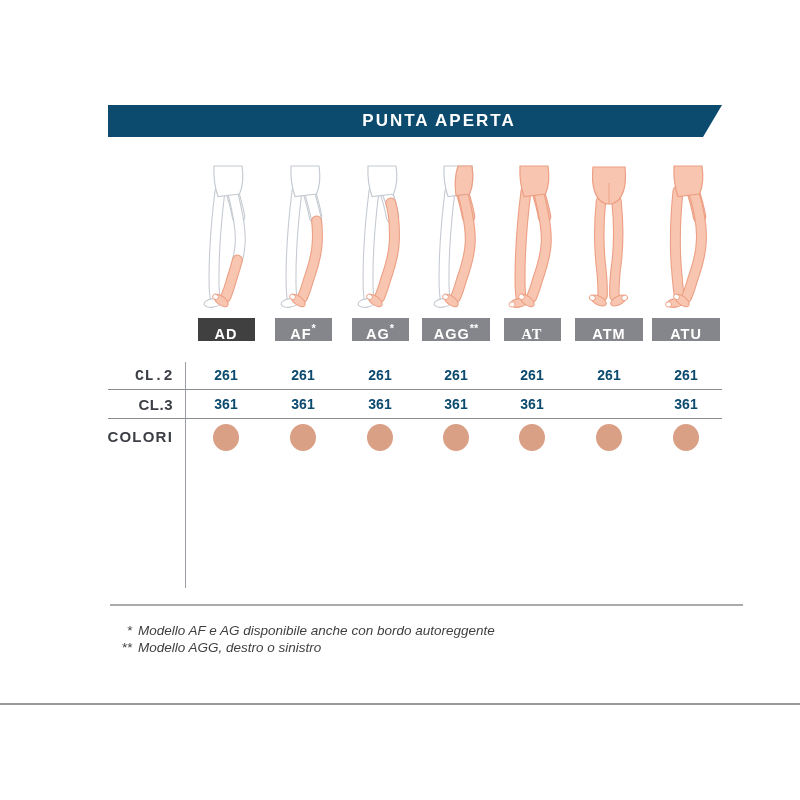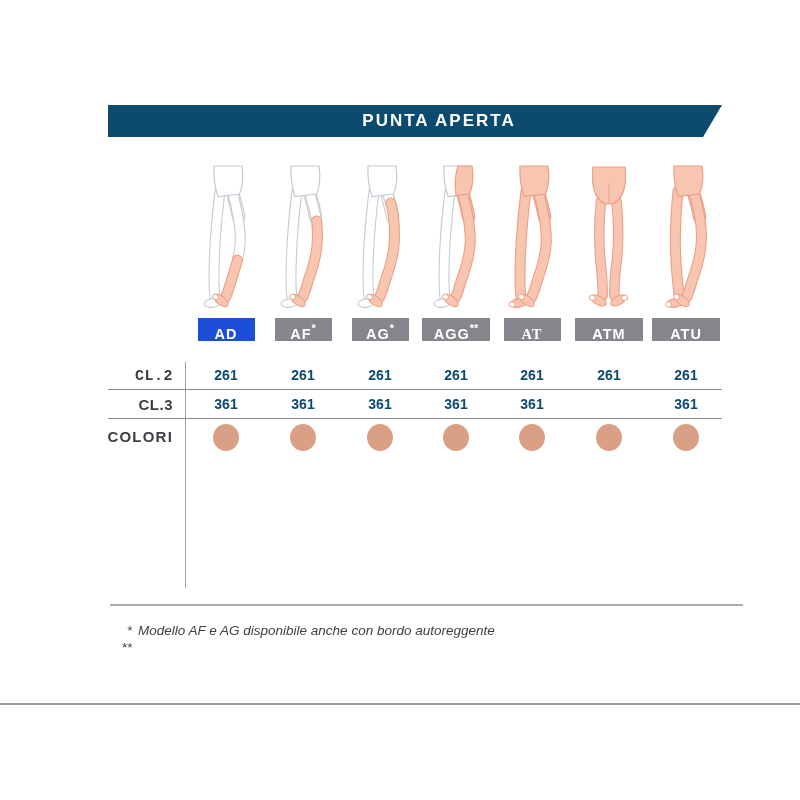--- a/index.html
+++ b/index.html
@@ -160,21 +160,21 @@
           <path d="M46,27 C52,46 55.5,64 54.2,80 C53.6,94 49,107 45.5,117 C43.5,124 41.5,130 39.5,134.5" fill="none" stroke="#ec9f84" stroke-width="11" stroke-linecap="round"></path>
           <path d="M46,27 C52,46 55.5,64 54.2,80 C53.6,94 49,107 45.5,117 C43.5,124 41.5,130 39.5,134.5" fill="none" stroke="#f8c6b0" stroke-width="8.8" stroke-linecap="round"></path>
           <g transform="rotate(38 35 137.5)">
             <ellipse cx="35" cy="137.5" rx="8.5" ry="4.2" fill="#f8c6b0" stroke="#ec9f84" stroke-width="1.1"></ellipse>
             <ellipse cx="28.4" cy="138" rx="3" ry="2.6" fill="#ffffff" stroke="#ec9f84" stroke-width="0.9"></ellipse>
           </g>
           <path d="M27,3 L55,3 C56.5,13 56,23 52.5,31 L31,33.5 C27.5,23.5 26.5,13 27,3 Z" fill="#f8c6b0" stroke="#ec9f84" stroke-width="1.2"></path>
         </svg></div>
     </div>
   <div id="labels">
-      <div class="mlabel" style="left: 197.5px; width: 57px; background: #1d4ed8;"><span>AD</span><sup></sup></div>
+      <div class="mlabel" style="left: 197.5px; width: 57px; background: #404040;"><span>AD</span><sup></sup></div>
       <div class="mlabel" style="left: 274.5px; width: 57px; background: rgb(133, 134, 139);"><span>AF</span><sup>*</sup></div>
       <div class="mlabel" style="left: 351.5px; width: 57px; background: rgb(133, 134, 139);"><span>AG</span><sup>*</sup></div>
       <div class="mlabel" style="left: 422px; width: 68px; background: rgb(133, 134, 139);"><span>AGG</span><sup>**</sup></div>
       <div class="mlabel" style="left: 503.5px; width: 57px; background: rgb(133, 134, 139); font-family: Liberation Serif, serif;"><span>AT</span><sup></sup></div>
       <div class="mlabel" style="left: 575px; width: 68px; background: rgb(133, 134, 139);"><span>ATM</span><sup></sup></div>
       <div class="mlabel" style="left: 652px; width: 68px; background: rgb(133, 134, 139);"><span>ATU</span><sup></sup></div>
     </div>
 
   <div>
     <div class="vline"></div>
@@ -214,20 +214,21 @@
 
   <div class="divider"></div>
 
   <div class="footnotes">
     <div class="fnline">
       <span class="mk">*</span>
       <span>Modello AF e AG disponibile anche con bordo autoreggente</span>
     </div>
     <div class="fnline">
       <span class="mk">**</span>
+      <span>Modello AGG, destro o sinistro</span>
     </div>
   </div>
 
   <div class="bordo">
   </div>
 
   <div class="bottomline"></div>
 </div>
 
 </body></html>

